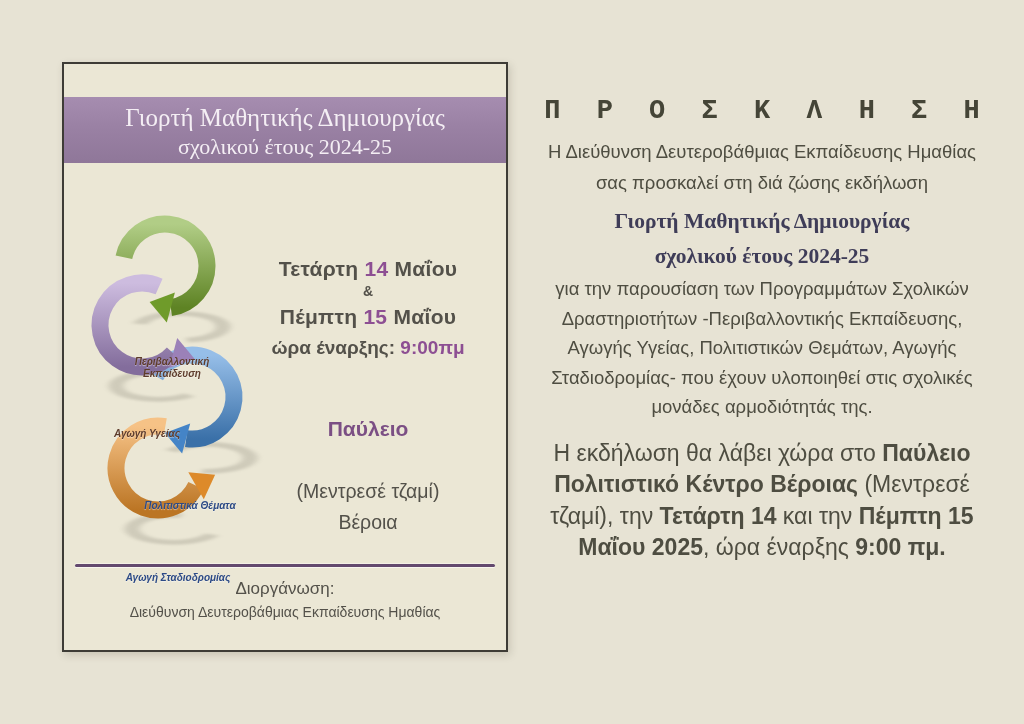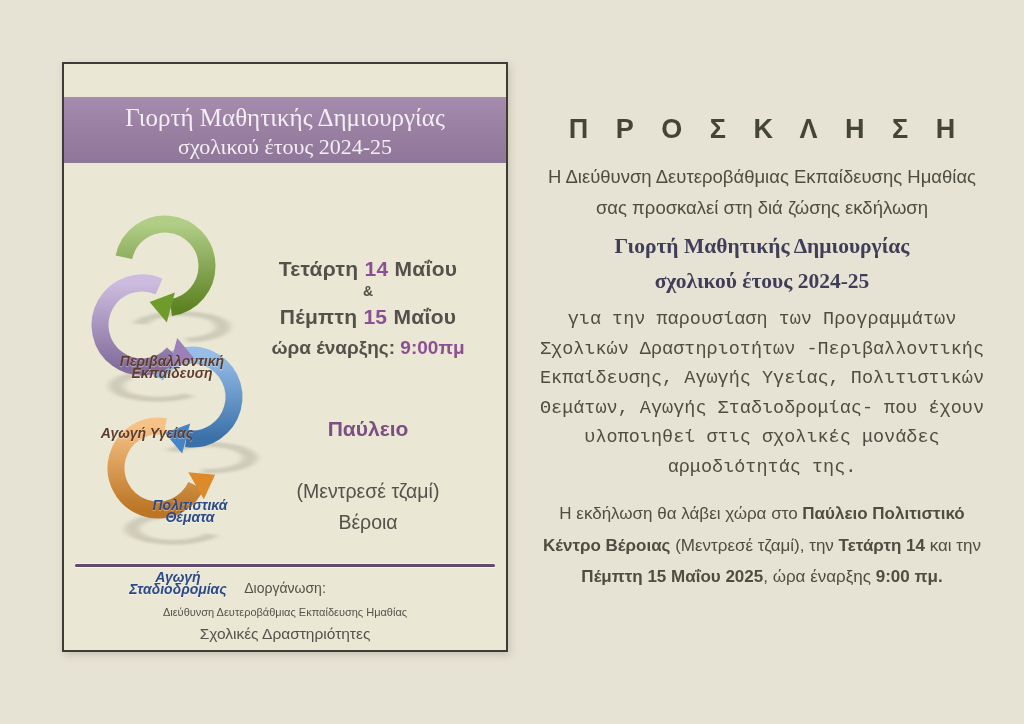--- a/index.html
+++ b/index.html
@@ -30,21 +30,21 @@
     background:linear-gradient(180deg,#a68db0 0%,var(--band-bg) 45%,#8f7799 100%);
     color:var(--band-text); text-align:center;
     font-family:"Liberation Serif","DejaVu Serif",serif;
     padding-top:5px;
   }
   .poster-band .l1{font-size:25px;line-height:31px;}
   .poster-band .l2{font-size:22px;line-height:27px;}
   .spiral-wrap{position:absolute;left:6px;top:116px;width:230px;height:398px;}
   .spiral-label{
     position:absolute; text-align:center;
-    font-size:14px; font-weight:bold; font-style:italic; line-height:11.5px;
+    font-size:10px; font-weight:bold; font-style:italic; line-height:11.5px;
     text-shadow:0 1px 1px rgba(255,255,255,.5);
   }
   .lbl-1{left:42px;top:176px;width:120px;}
   .lbl-2{left:22px;top:248px;width:110px;}
   .lbl-3{left:62px;top:320px;width:116px;}
   .lbl-4{left:44px;top:392px;width:128px;}
   .info{position:absolute;left:178px;top:0;width:252px;height:100%;}
   .info .line{position:absolute;left:0;width:100%;text-align:center;margin-top:27px;}
   .date{font-size:21px;color:var(--muted-text);font-weight:600;letter-spacing:.3px;}
   .amp{font-size:14px;color:var(--muted-text);font-weight:700;}
@@ -53,37 +53,37 @@
   .venue-sub{font-size:19.5px;color:var(--muted-text);}
   .hl{color:var(--purple-highlight);font-weight:700;}
   .hl2{color:var(--purple-highlight);}
   .b{font-weight:700;}
   .divider{
     position:absolute;left:11px;top:500px;width:420px;height:3px;
     background:var(--divider);border-radius:2px;
     box-shadow:0 1px 0 rgba(255,255,255,.6),0 -1px 0 rgba(255,255,255,.4);
   }
   .organizer{position:absolute;left:0;top:512px;width:100%;text-align:center;color:var(--muted-text);}
-  .organizer .head{font-size:14px;line-height:25px;}
-  .organizer .o1{font-size:11px;line-height:22px;}
+  .organizer .head{font-size:17px;line-height:25px;}
+  .organizer .o1{font-size:14px;line-height:22px;}
   .organizer .o2{font-size:15.5px;line-height:22px;}
   
   .invite{position:absolute;left:532px;top:96px;width:460px;text-align:center;}
   .invite h1{
     font-size:27px;font-weight:600;color:var(--title-color);
-    letter-spacing:10px;text-indent:10px;margin-top:18px;
-    font-family:Liberation Sans, sans-serif;
+    letter-spacing:10px;text-indent:10px;margin-top:0;
+    font-family:Liberation Mono, monospace;
   }
-  .invite .intro{margin-top:16px;font-size:18.5px;line-height:31px;color:var(--body-text);text-align:center;}
+  .invite .intro{margin-top:10px;font-size:18.5px;line-height:31px;color:var(--body-text);text-align:center;}
   .invite .event{
     margin-top:6px;font-family:"Liberation Serif","DejaVu Serif",serif;
     font-weight:700;font-size:21.5px;line-height:35px;color:var(--heading-serif);
   }
-  .invite .body-par{margin-top:6px;font-size:18.5px;line-height:29.5px;color:var(--body-text);font-family:Liberation Mono, monospace;}
-  .invite .closing{margin-top:16px;font-size:17px;line-height:31.5px;color:var(--body-text);}
+  .invite .body-par{font-size:18.5px;line-height:29.5px;color:var(--body-text);}
+  .invite .closing{margin-top:16px;font-size:23px;line-height:31.5px;color:var(--body-text);}
 </style>
 </head>
 <body>
 
 <div class="poster">
 
   <div class="poster-band">
     <div class="l1">Γιορτή Μαθητικής Δημιουργίας</div>
     <div class="l2">σχολικού έτους 2024-25</div>
   </div>
@@ -146,21 +146,20 @@
     <div class="line venue-name" style="top:326px">Παύλειο</div>
     <div class="line venue-sub" style="top:389px">(Μεντρεσέ τζαμί)</div>
     <div class="line venue-sub" style="top:420px">Βέροια</div>
   </div>
 
   <div class="divider"></div>
 
   <div class="organizer">
     <div class="head">Διοργάνωση:</div>
     <div class="o1">Διεύθυνση Δευτεροβάθμιας Εκπαίδευσης Ημαθίας</div>
-    <div class="o2">Σχολικές Δραστηριότητες</div>
   </div>
 </div>
 
 <div class="invite">
   <h1>Π Ρ Ο Σ Κ Λ Η Σ Η</h1>
   <div class="intro">
     <div>Η Διεύθυνση Δευτεροβάθμιας Εκπαίδευσης Ημαθίας</div>
     <div>σας προσκαλεί στη διά ζώσης εκδήλωση</div>
   </div>
   <div class="event">

